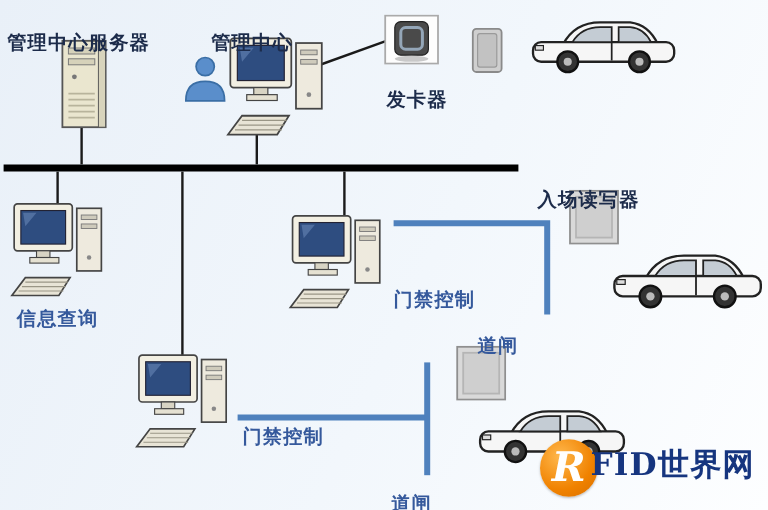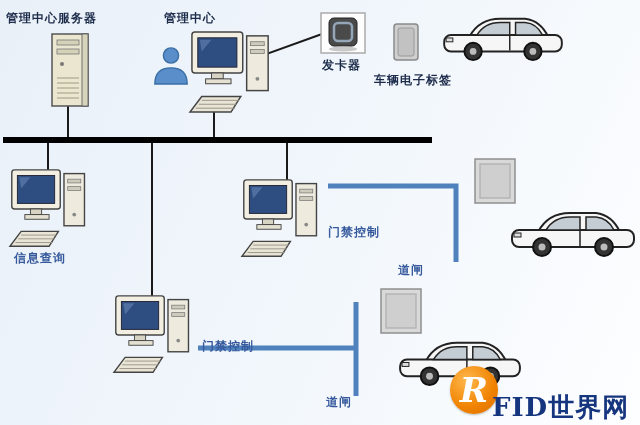--- a/index.html
+++ b/index.html
@@ -7,36 +7,36 @@
     position:relative;width:640px;height:425px;overflow:hidden;
     background:linear-gradient(115deg,var(--bg_start,#e9f0f8) 0%,var(--bg_mid,#f2f7fc) 55%,var(--bg_end,#fdfeff) 100%);
     font-family:"DejaVu Sans","Liberation Sans",sans-serif;
   }
   .lines{position:absolute;left:0;top:0;z-index:1;}
   .thin{stroke:#1a1a1a;stroke-width:2;}
   .bus{stroke:var(--bus_line,#000);stroke-width:6;}
   .blue{stroke:var(--connector_blue,#4f81bd);stroke-width:5;fill:none;}
   .icon{position:absolute;z-index:2;}
   .icon svg{display:block;width:100%;height:100%;}
-  .lbl{position:absolute;z-index:3;font-size:12px;font-weight:bold;white-space:nowrap;letter-spacing:1px;}
+  .lbl{position:absolute;z-index:3;font-size:16px;font-weight:bold;white-space:nowrap;letter-spacing:1px;margin-top:16px;}
   .lbl-dark{color:var(--label_dark,#1c2b4a);}
   .lbl-blue{color:var(--label_blue,#35599c);}
   
   .logo{position:absolute;left:450px;top:364px;width:188px;height:58px;z-index:3;}
   .logo-circle{
     position:absolute;left:0;top:2px;width:48px;height:48px;border-radius:50%;
     background:radial-gradient(circle at 35% 30%, #ffb84d, var(--logo_orange,#f08200) 60%, #d96f00);
     color:#fff;font-family:"DejaVu Serif","Liberation Serif",serif;
     font-weight:bold;font-style:italic;font-size:34px;line-height:48px;text-align:center;
     box-shadow:0 1px 2px rgba(0,0,0,.25);
   }
   .logo-text{
     position:absolute;left:42px;top:6px;
     font-family:"DejaVu Serif","Liberation Serif",serif;
-    font-weight:bold;font-size:26px;color:var(--logo_blue,#16357f);letter-spacing:1px;white-space:nowrap;margin-top:20px;
+    font-weight:bold;font-size:26px;color:var(--logo_blue,#16357f);letter-spacing:1px;white-space:nowrap;
   }
   .logo-url{
     position:absolute;left:48px;top:40px;
     font-size:10.5px;font-weight:bold;color:var(--logo_red,#d10000);white-space:nowrap;letter-spacing:.3px;
   }
 </style>
 </head>
 <body>
 
 <svg width="0" height="0" style="position:absolute" aria-hidden="true">
@@ -116,21 +116,21 @@
     <line class="blue" x1="356" y1="302" x2="356" y2="396"></line>
   </svg>
 
   <div class="lbl lbl-dark" style="left:6px;top:10px">管理中心服务器</div>
   <div class="icon" style="left:42px;top:32px;width:56px;height:80px">
     <svg viewBox="0 0 56 80">
         <use href="#sym-server"></use>
       </svg>
   </div>
 
-  <div class="lbl lbl-dark" style="left:164px;top:10px">管理中心</div>
+  <div class="lbl lbl-dark" style="left:176px;top:10px">管理中心</div>
   <div class="icon" style="left:152px;top:44px;width:38px;height:42px">
     <svg viewBox="0 0 40 42">
         <use href="#sym-person"></use>
       </svg>
   </div>
   <div class="icon" style="left:188px;top:30px;width:88px;height:86px">
     <svg viewBox="0 0 90 88">
         <use href="#sym-computer"></use>
       </svg>
   </div>
@@ -140,42 +140,42 @@
         <use href="#sym-issuer"></use>
       </svg>
   </div>
   <div class="lbl lbl-dark" style="left:322px;top:57px">发卡器</div>
 
   <div class="icon" style="left:392px;top:22px;width:28px;height:40px">
     <svg viewBox="0 0 28 40">
         <use href="#sym-tag"></use>
       </svg>
   </div>
-  <div class="lbl lbl-dark" style="left:374px;top:72px">车辆电子标签</div>
 
   <div class="icon" style="left:440px;top:10px;width:126px;height:54px">
     <svg viewBox="0 0 130 56">
         <use href="#sym-car"></use>
       </svg>
   </div>
 
   <div class="icon" style="left:8px;top:168px;width:84px;height:82px">
     <svg viewBox="0 0 90 88">
         <use href="#sym-computer"></use>
       </svg>
   </div>
-  <div class="lbl lbl-blue" style="left:14px;top:250px">信息查询</div>
+  <div class="lbl lbl-blue" style="left:14px;top:240px">信息查询</div>
 
   <div class="icon" style="left:240px;top:178px;width:84px;height:82px">
     <svg viewBox="0 0 90 88">
         <use href="#sym-computer"></use>
       </svg>
   </div>
   <div class="lbl lbl-blue" style="left:328px;top:224px">门禁控制</div>
 
+  <div class="lbl lbl-dark" style="left:448px;top:141px">入场读写器</div>
   <div class="icon" style="left:474px;top:158px;width:42px;height:46px">
     <svg viewBox="0 0 42 46">
         <use href="#sym-reader"></use>
       </svg>
   </div>
 
   <div class="lbl lbl-blue" style="left:398px;top:262px">道闸</div>
 
   <div class="icon" style="left:508px;top:204px;width:130px;height:56px">
     <svg viewBox="0 0 130 56">

